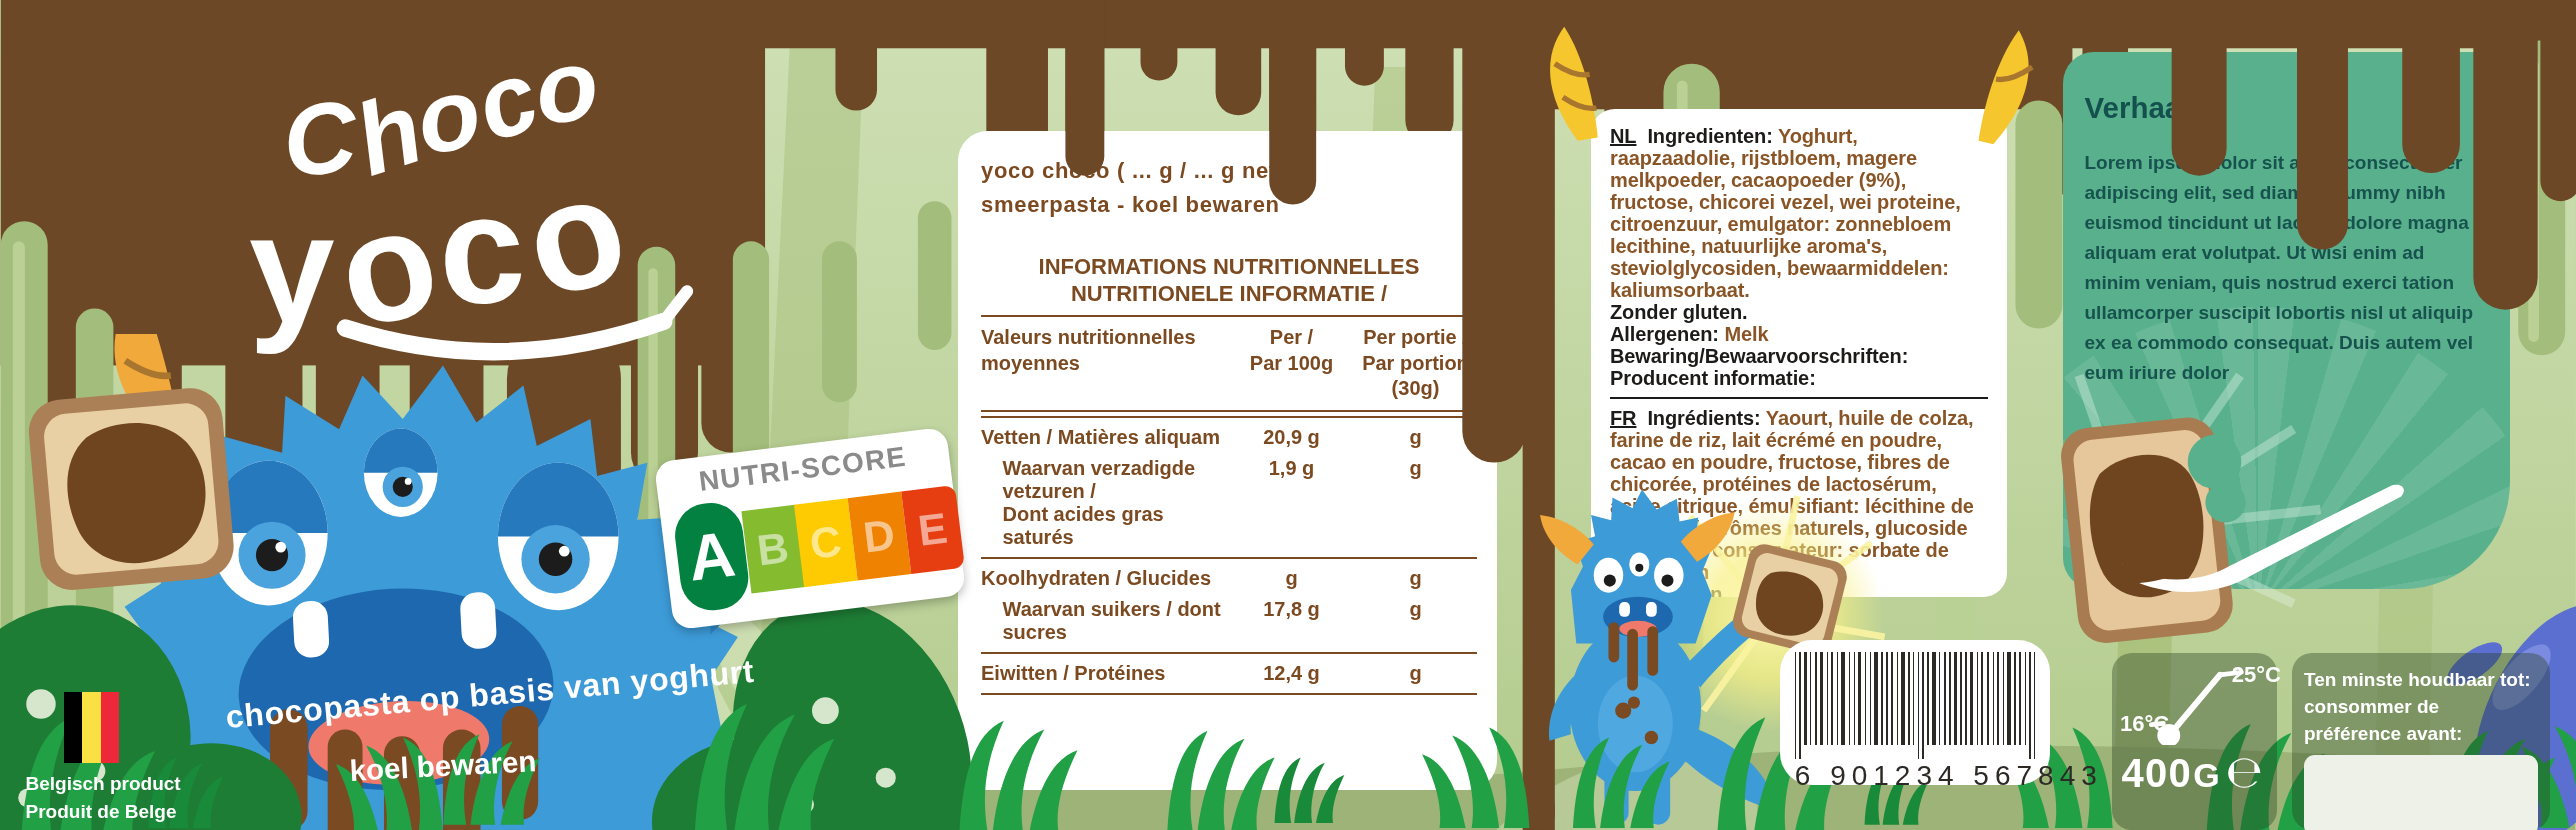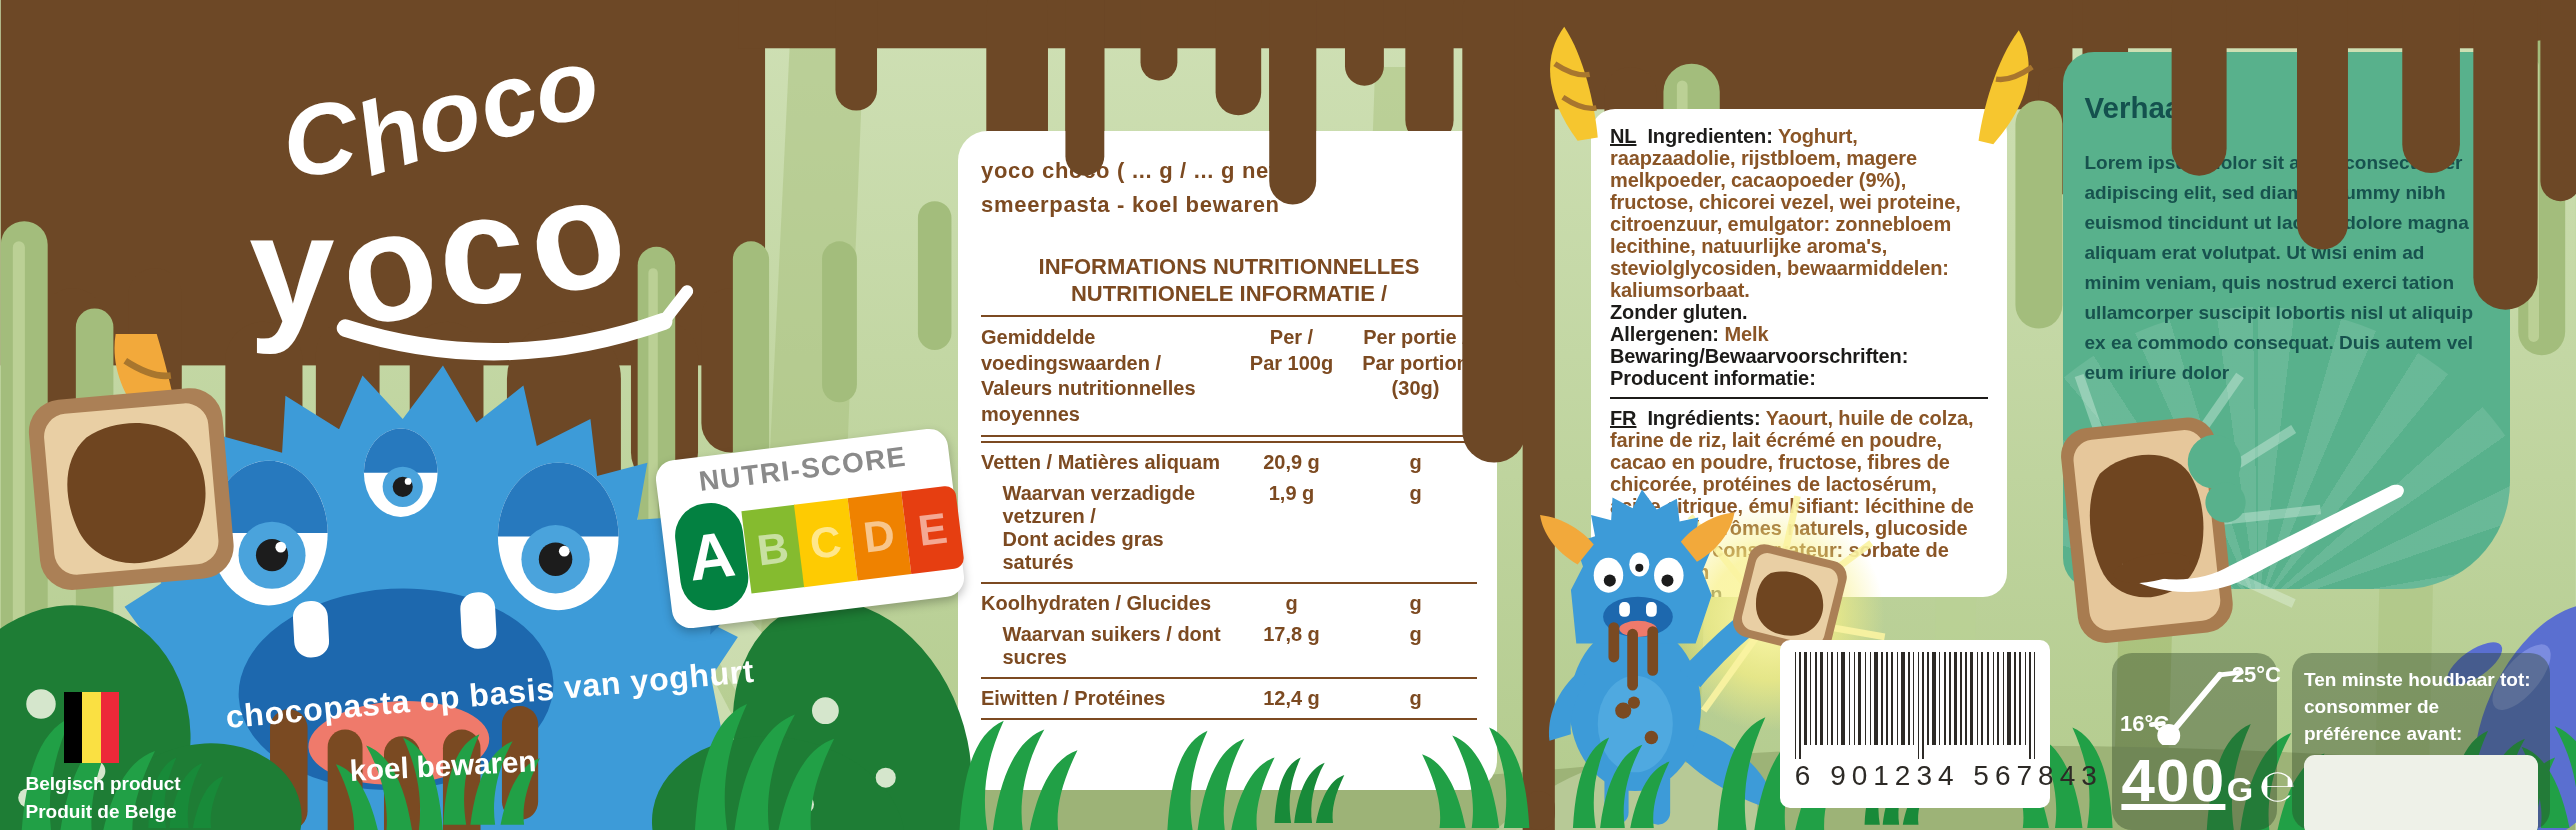--- a/index.html
+++ b/index.html
@@ -71,37 +71,37 @@
   .story{left:2063px;top:52px;width:447px;height:537px;background:#58b18c;border-radius:31px;
       border-bottom-right-radius:107px;z-index:2;padding:39px 27px 0 21.5px;overflow:hidden;}
   .story:before{content:"";position:absolute;left:-107px;top:255px;width:604px;height:604px;
       background:repeating-conic-gradient(rgba(255,255,255,.10) 0 7deg,rgba(255,255,255,0) 7deg 16deg);
       border-radius:50%;}
   .story-title{position:relative;color:#14514e;font-size:29.5px;font-weight:bold;}
   .story-body{position:relative;margin-top:23px;width:396px;color:#17524e;font-size:19px;
       font-weight:bold;line-height:30px;}
 
   
-  .bpanel{left:1780px;top:640px;width:270px;height:168px;background:#fff;border-radius:10px;
+  .bpanel{left:1780px;top:640px;width:270px;height:145px;background:#fff;border-radius:32px;
       z-index:5;padding:12px 14.8px 0 14.8px;}
   .bars{display:flex;align-items:flex-start;height:107px;gap:3.4px;justify-content:center;}
   .bar{background:#2d2a26;height:93px;}
   .bar.tall{height:107px;}
   .digits{margin-top:1.3px;text-align:center;color:#2d2a26;font-size:28px;letter-spacing:6px;
       font-weight:normal;white-space:nowrap;}
 
   
   .card{background:rgba(40,62,33,.38);border-radius:20px;z-index:6;}
   .card1{left:2112px;top:653px;width:165px;height:177px;padding:6.7px;}
   .thermo-wrap{position:relative;height:85px;}
   .temp{position:absolute;color:#fff;font-size:22px;font-weight:bold;}
   .t15{left:1.3px;top:51px;}
   .t25{left:113px;top:2.7px;}
   .weight{position:absolute;left:9.4px;top:93px;color:#fff;display:flex;align-items:baseline;}
-  .w-num{font-size:60px;font-weight:bold;letter-spacing:1.3px;text-decoration:underline;}
+  .w-num{font-size:40px;font-weight:bold;letter-spacing:1.3px;}
   .w-unit{font-size:34px;font-weight:bold;margin-left:1.3px;}
   .w-est{font-size:44px;font-weight:normal;margin-left:5.4px;font-family:"DejaVu Sans",sans-serif;}
   .card2{left:2292px;top:653px;width:258px;height:177px;padding:13.4px 12px;}
   .bb-line{color:#fff;font-size:19px;font-weight:bold;line-height:27px;}
   .bb-box{margin-top:8px;height:81px;background:#eef1e8;border-radius:10.7px;}
 </style>
 </head>
 <body>
 
 <div class="canvas">
@@ -283,21 +283,20 @@
     <div class="prodline">yoco choco ( ... g / ... g net )</div>
     <div class="prodline">smeerpasta - koel bewaren</div>
     <div class="ntitle">
       <div>INFORMATIONS NUTRITIONNELLES</div>
       <div>NUTRITIONELE INFORMATIE /</div>
     </div>
     <div class="nt">
       <hr class="hr">
       <div class="trow hdr">
         <div class="c1">
-          <div>Gemiddelde voedingswaarden /</div>
           <div>Valeurs nutritionnelles moyennes</div>
         </div>
         <div class="c2">
           <div>Per /</div>
           <div>Par 100g</div>
         </div>
         <div class="c3">
           <div>Per portie /</div>
           <div>Par portion (30g)</div>
         </div>

